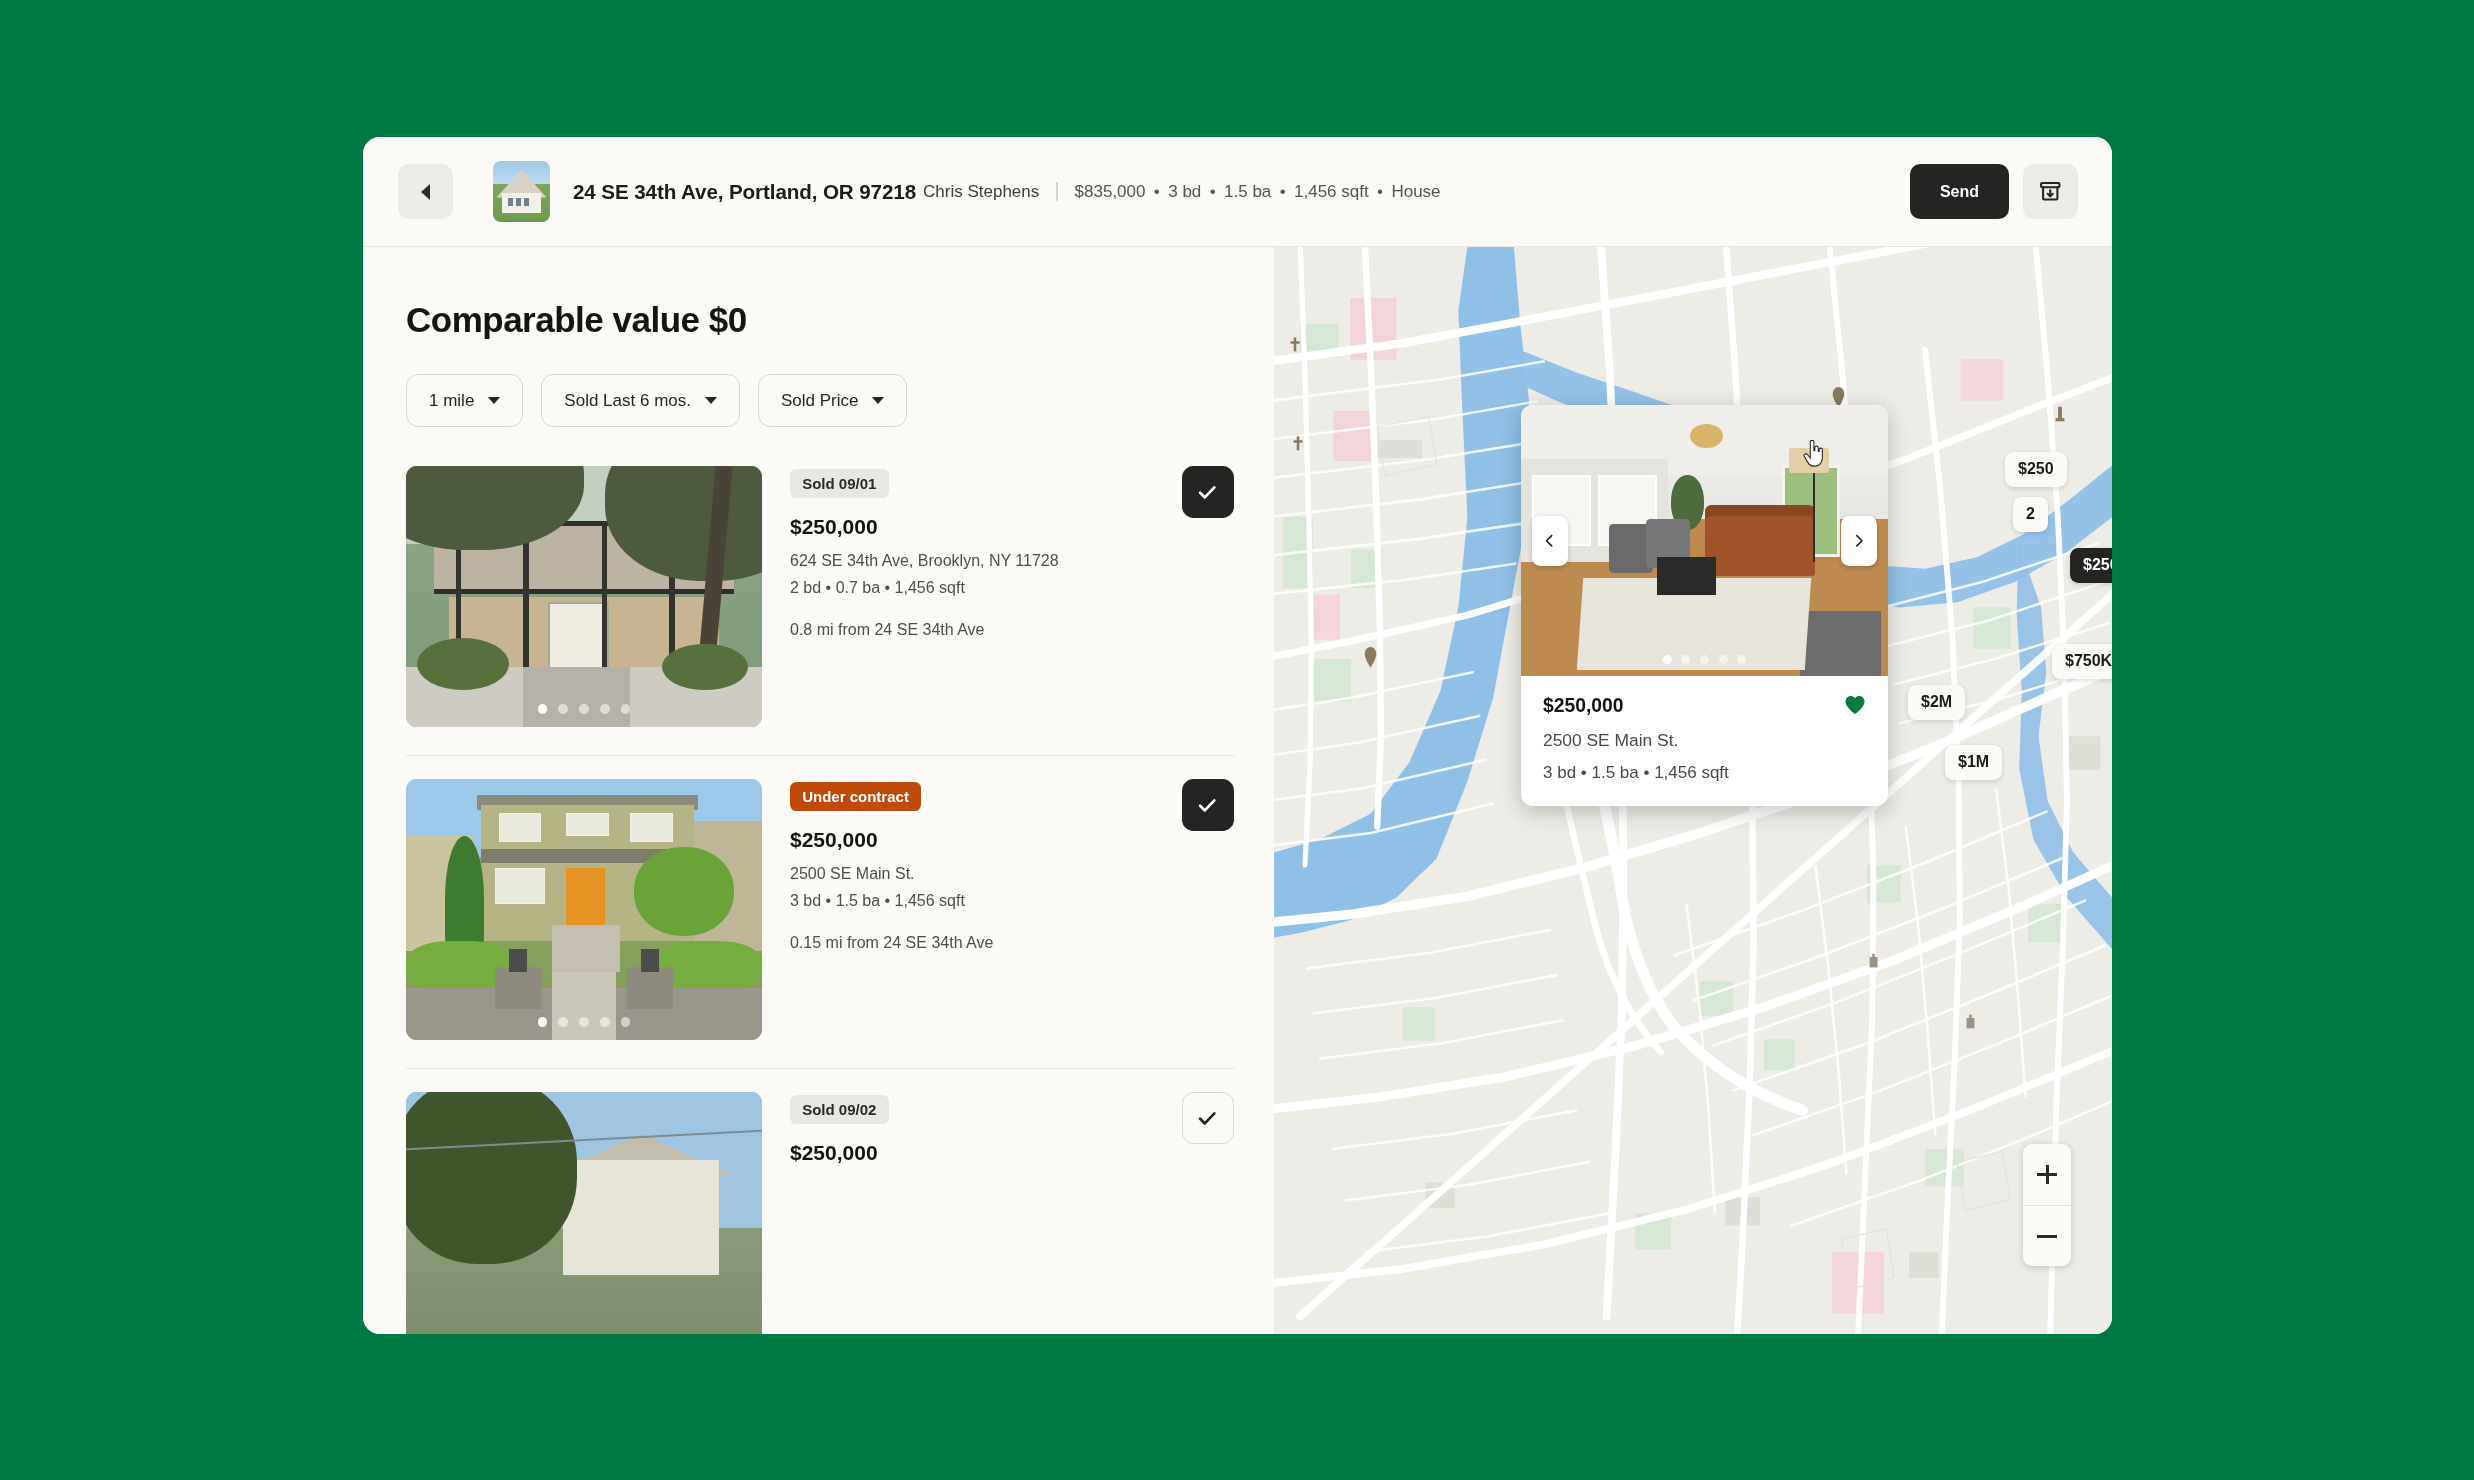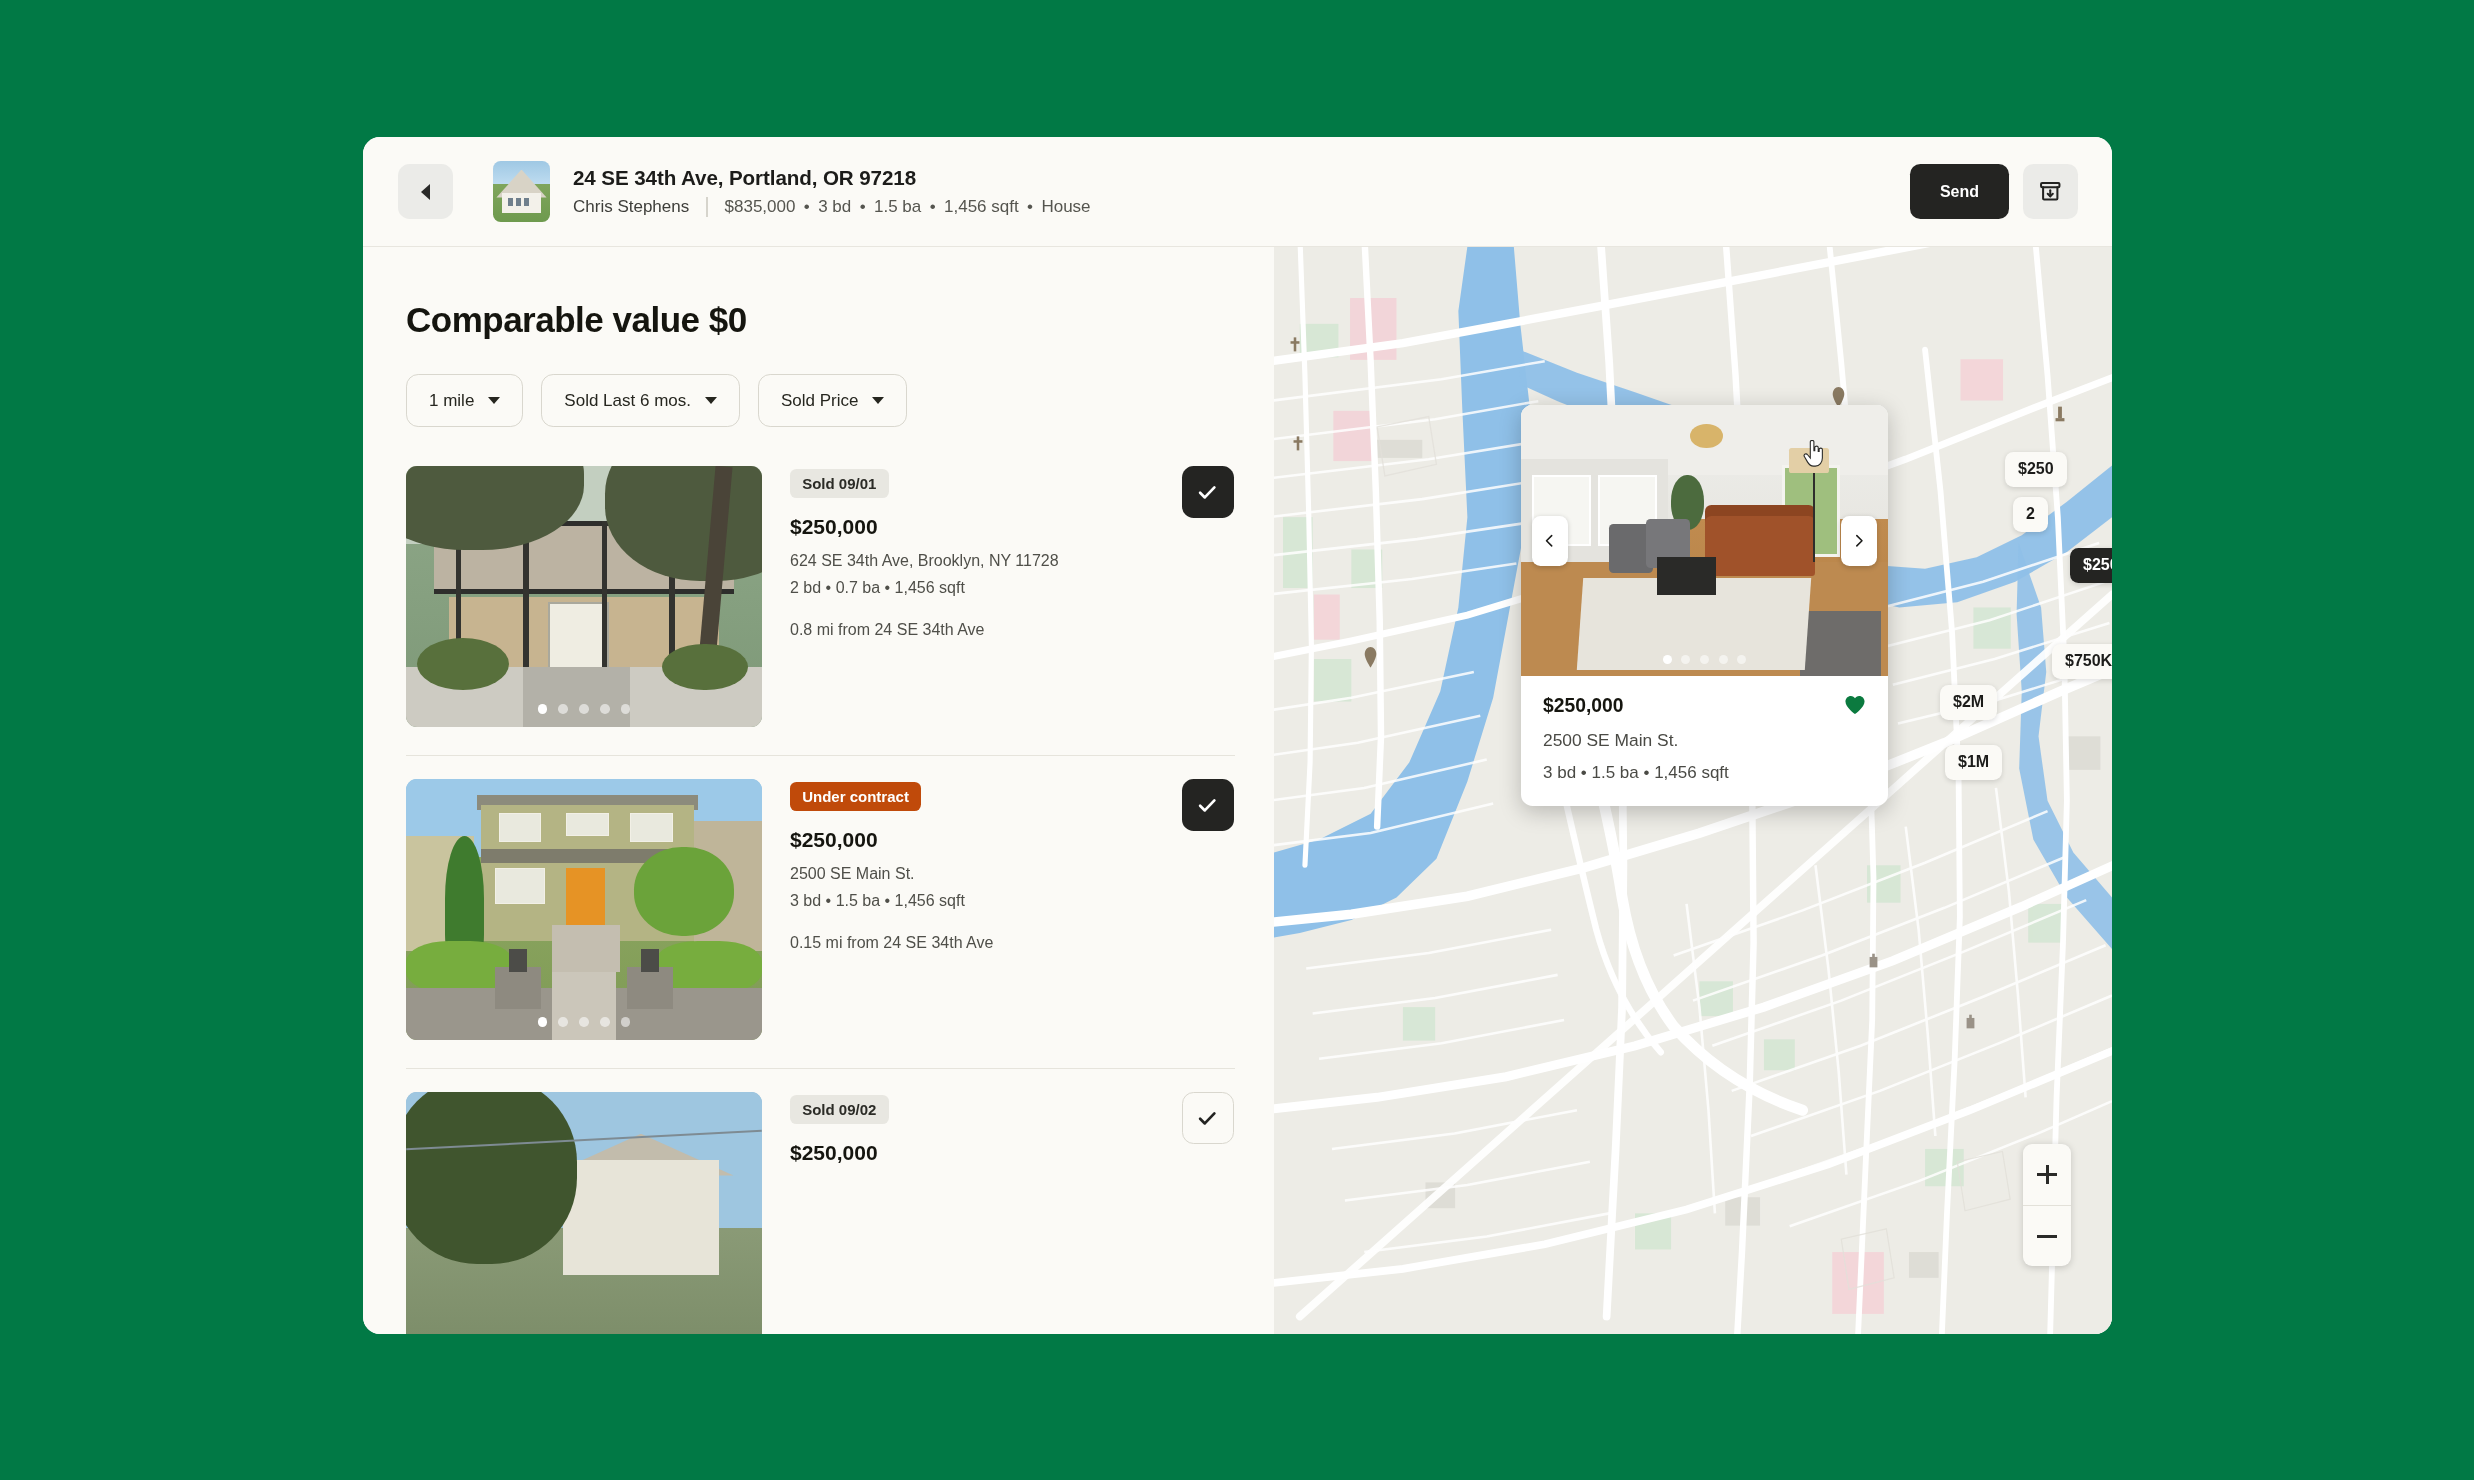--- a/index.html
+++ b/index.html
@@ -66,21 +66,21 @@
     width: 68%; height: 34%;
     background: #F3F1EA;
   }
   .header-thumb .win {
     position: absolute; top: 60%;
     width: 9%; height: 14%;
     background: #6F7F8C;
   }
   .header-text {
     margin-left: 23px;
-    display: flex; flex-direction: column; justify-content: center;
+    display: flex; flex-direction: row; justify-content: center;
     gap: 7px;
   }
   .header-title {
     font-size: 20.6px; font-weight: 700; color: #1C1C1A;
     letter-spacing: -0.1px;
   }
   .header-sub {
     display: flex; align-items: center;
     font-size: 17px; color: #55554F;
   }
@@ -708,21 +708,21 @@
           <rect x="4" y="6" width="12" height="16"></rect>
             <rect x="8" y="1" width="4" height="6"></rect>
         </svg>
       </span>
 
       <div class="price-pin" style="left:731px; top:205px;">$250</div>
       <div class="price-pin" style="left:739px; top:250px;">2</div>
 
       <div class="price-pin dark" style="left:796px; top:301px; z-index:14;">$250K</div>
       <div class="price-pin" style="left:778px; top:397px;">$750K</div>
-      <div class="price-pin" style="left:666px; top:438px;">$2M</div>
+      <div class="price-pin" style="left:634px; top:438px;">$2M</div>
       <div class="price-pin" style="left:671px; top:498px;">$1M</div>
 
       <div class="map-popup">
         <div class="popup-photo">
           <span class="pp-ceiling"></span>
           <span class="pp-light"></span>
           <span class="pp-wallL"></span>
           <span class="pp-winL"></span>
           <span class="pp-winL2"></span>
           <span class="pp-winR"></span>

